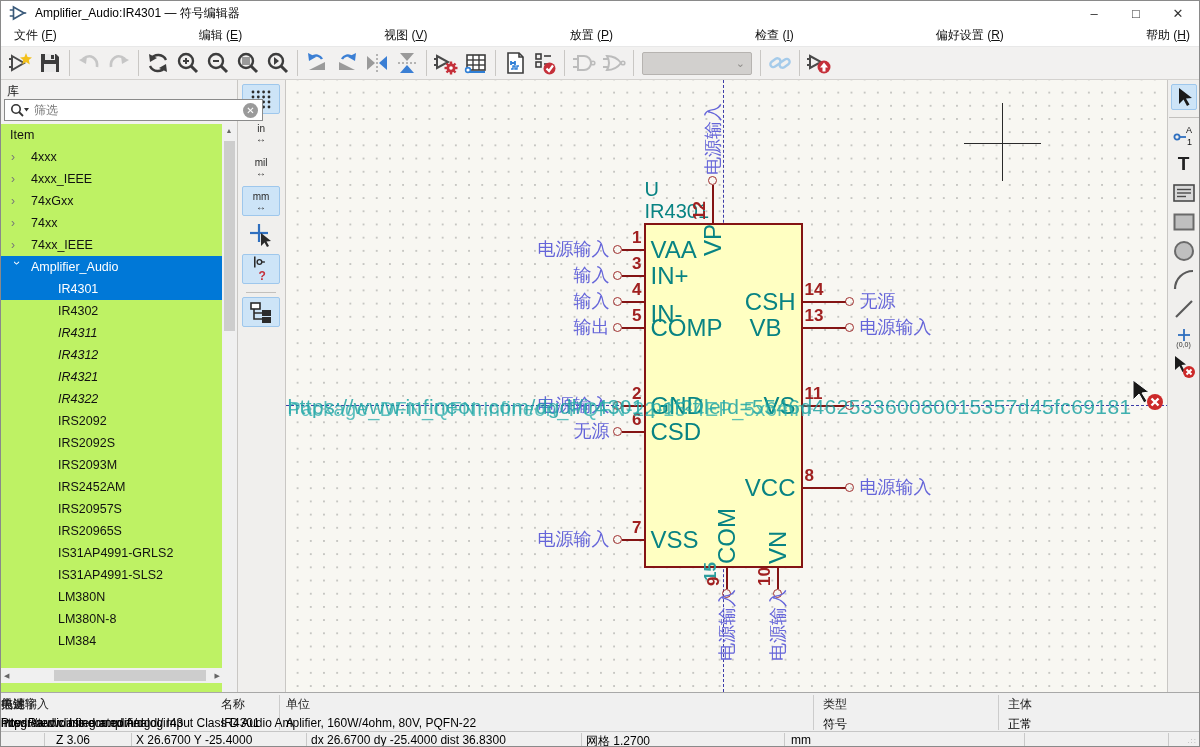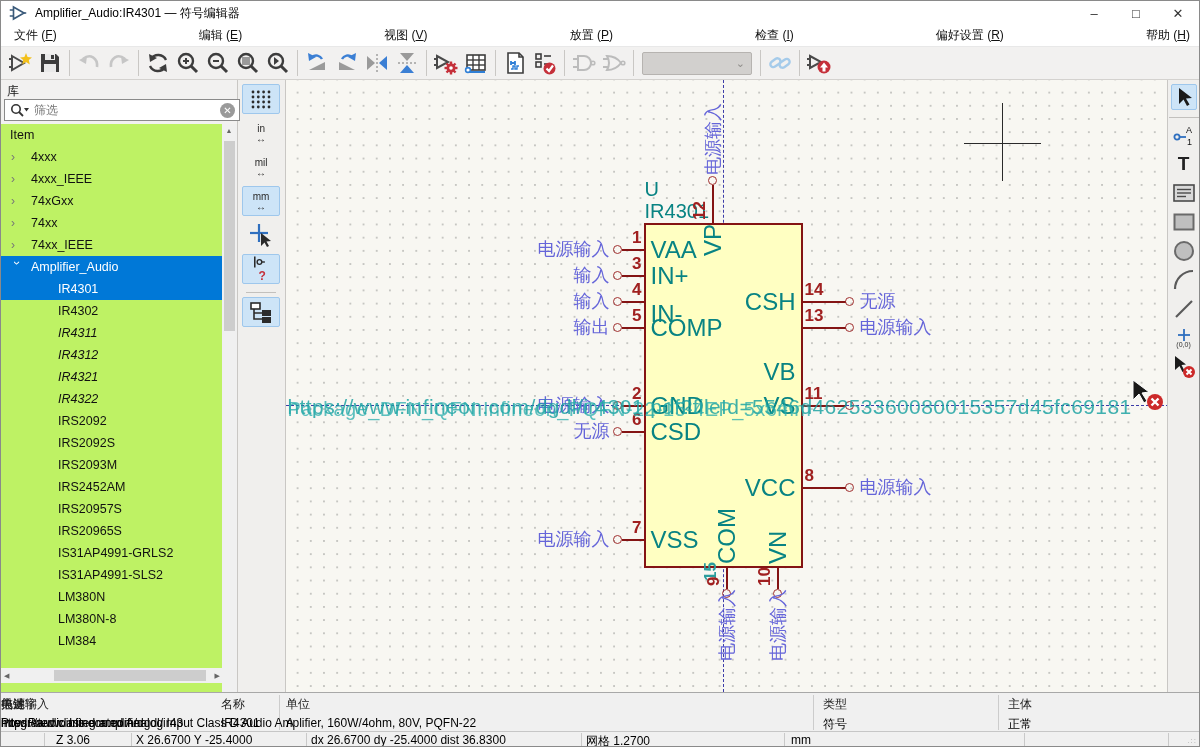--- a/index.html
+++ b/index.html
@@ -23,21 +23,21 @@
   .tsep { width:1px; height:26px; background:#c9c7c4; margin:0 4px; }
   .combo { width:110px; height:23px; background:#d2d0ce; border:1px solid #b6b3b0; border-radius:2px; margin:0 4px; position:relative; }
   .combo .chev { position:absolute; right:6px; top:4px; color:#8f8d8a; font-size:11px; }
 
   
   .main { position:relative; height:612px; display:flex; }
 
   
   .libpanel { position:relative; width:237px; background:#f2f1f0; border-right:1px solid #c9c7c4; }
   .libtitle { font-size:12px; color:#111; padding:3px 6px 2px 6px; }
-  .searchbox { position:absolute; left:3px; top:19px; width:236px; height:22px; background:#fff; border:1px solid #8a8a8a; display:flex; align-items:center; }
+  .searchbox { position:absolute; left:3px; top:19px; width:259px; height:22px; background:#fff; border:1px solid #8a8a8a; display:flex; align-items:center; }
   .searchbox input { border:none; outline:none; flex:1; font-size:12px; font-family:inherit; color:#444; min-width:0; }
   .search-glyph { margin:0 4px 0 5px; }
   .clearbtn { width:15px; height:15px; border-radius:50%; background:#9a9a9a; color:#fff; font-size:10px; line-height:15px; text-align:center; margin-right:4px; flex:0 0 auto; }
   .tree { position:absolute; left:0; top:44px; width:222px; height:624px; background:#bef264; font-size:12.5px; color:#111; overflow:hidden; }
   .tree-header { padding:4px 0 4px 9px; }
   .tree-row { height:22px; display:flex; align-items:center; white-space:nowrap; }
   .tree-row .arrow { width:12px; margin-left:10px; color:#777; font-size:12px; display:inline-block; }
   .tree-row .arrow.exp { transform:rotate(90deg); }
   .tree-row.lvl1 { padding-left:57px; }
   .tree-row.lvl0 .lbl { margin-left:8px; }
@@ -523,21 +523,21 @@
           <div class="pin-name" style="left: 365px; top: 447px;">VSS</div>
           <div class="pin-type" style="left: 126px; top: 450px; width: 198px; text-align: right;">电源输入</div>
           <div class="pin-line" style="left: 517px; top: 221px; width: 43px; height: 2px;"></div>
           <div class="pin-circle" style="left: 559px; top: 217px;"></div>
           <div class="pin-num" style="left: 519px; top: 201px; width: 36px;">14</div>
           <div class="pin-name" style="left: 390px; top: 209px; width: 120px; text-align: right;">CSH</div>
           <div class="pin-type" style="left: 574px; top: 212px;">无源</div>
           <div class="pin-line" style="left: 517px; top: 247px; width: 43px; height: 2px;"></div>
           <div class="pin-circle" style="left: 559px; top: 243px;"></div>
           <div class="pin-num" style="left: 519px; top: 227px; width: 36px;">13</div>
-          <div class="pin-name" style="left: 390px; top: 235px; width: 120px; text-align: right; margin-top: 44px;">VB</div>
+          <div class="pin-name" style="left: 376px; top: 235px; width: 120px; text-align: right;">VB</div>
           <div class="pin-type" style="left: 574px; top: 238px;">电源输入</div>
           <div class="pin-line" style="left: 517px; top: 325px; width: 43px; height: 2px;"></div>
           <div class="pin-circle" style="left: 559px; top: 321px;"></div>
           <div class="pin-num" style="left: 519px; top: 305px; width: 36px;">11</div>
           <div class="pin-name" style="left: 390px; top: 313px; width: 120px; text-align: right;">VS</div>
           <div class="pin-line" style="left: 517px; top: 407px; width: 43px; height: 2px;"></div>
           <div class="pin-circle" style="left: 559px; top: 403px;"></div>
           <div class="pin-num" style="left: 519px; top: 387px; width: 36px;">8</div>
           <div class="pin-name" style="left: 390px; top: 395px; width: 120px; text-align: right;">VCC</div>
           <div class="pin-type" style="left: 574px; top: 398px;">电源输入</div>

